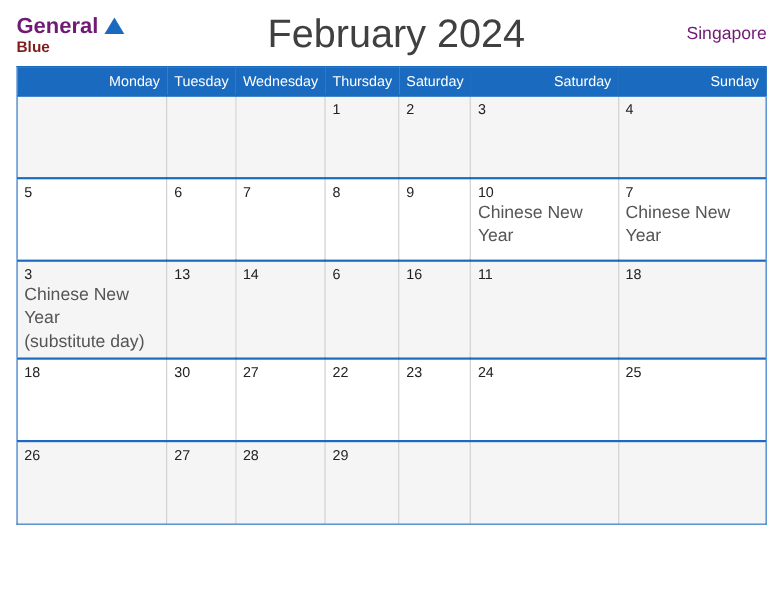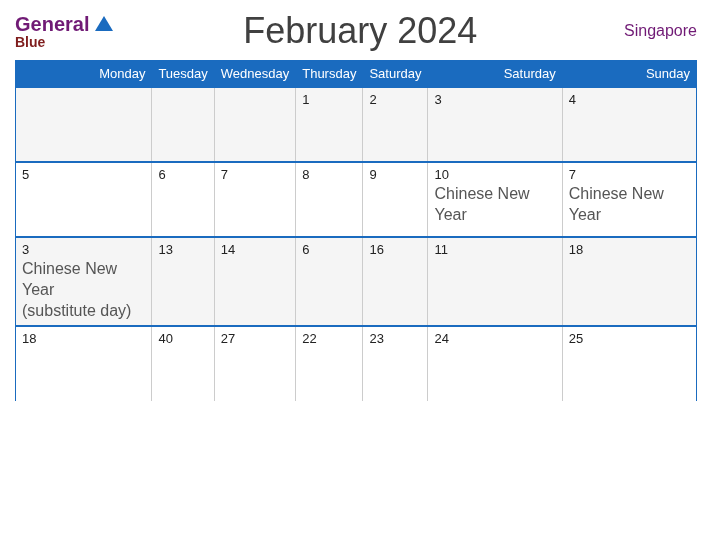--- a/index.html
+++ b/index.html
@@ -198,33 +198,50 @@
           </td>
           <td>
             <span class="day-num">18</span>
           </td>
         </tr>
         <tr>
           <td>
             <span class="day-num">18</span>
           </td>
           <td>
-            <span class="day-num">40</span>
+            <span class="day-num">30</span>
           </td>
           <td>
             <span class="day-num">27</span>
           </td>
           <td>
             <span class="day-num">22</span>
           </td>
           <td>
             <span class="day-num">23</span>
           </td>
           <td>
             <span class="day-num">24</span>
           </td>
           <td>
             <span class="day-num">25</span>
           </td>
+        </tr>
+        <tr class="last-row">
+          <td>
+            <span class="day-num">26</span>
+          </td>
+          <td>
+            <span class="day-num">27</span>
+          </td>
+          <td>
+            <span class="day-num">28</span>
+          </td>
+          <td>
+            <span class="day-num">29</span>
+          </td>
+          <td></td>
+          <td></td>
+          <td></td>
         </tr>
       </tbody>
   </table>
 </div>
 
 </body></html>

